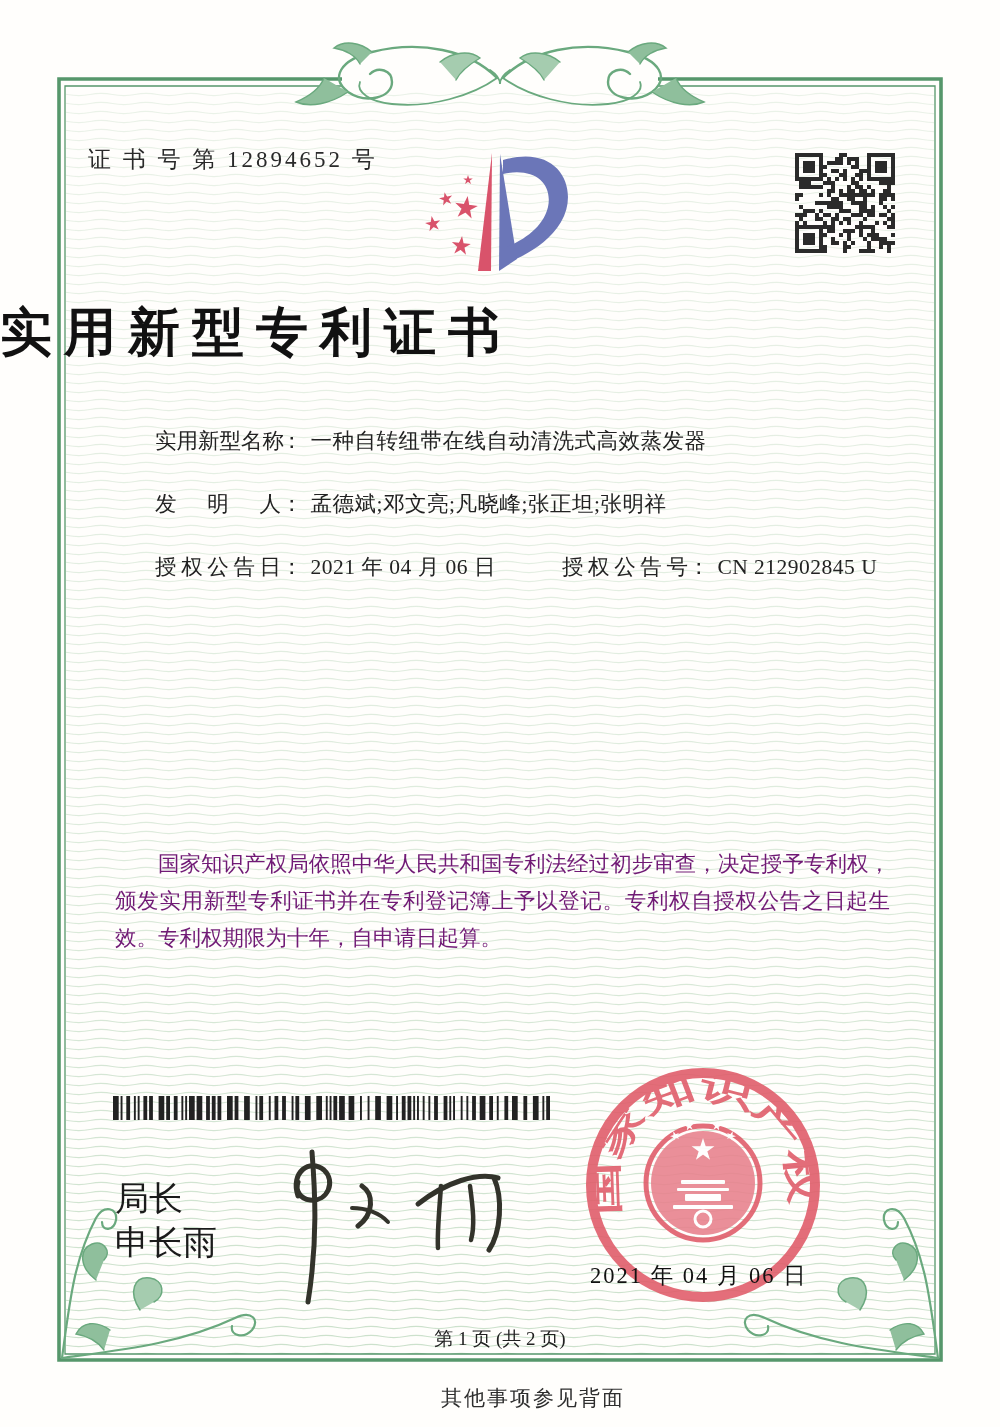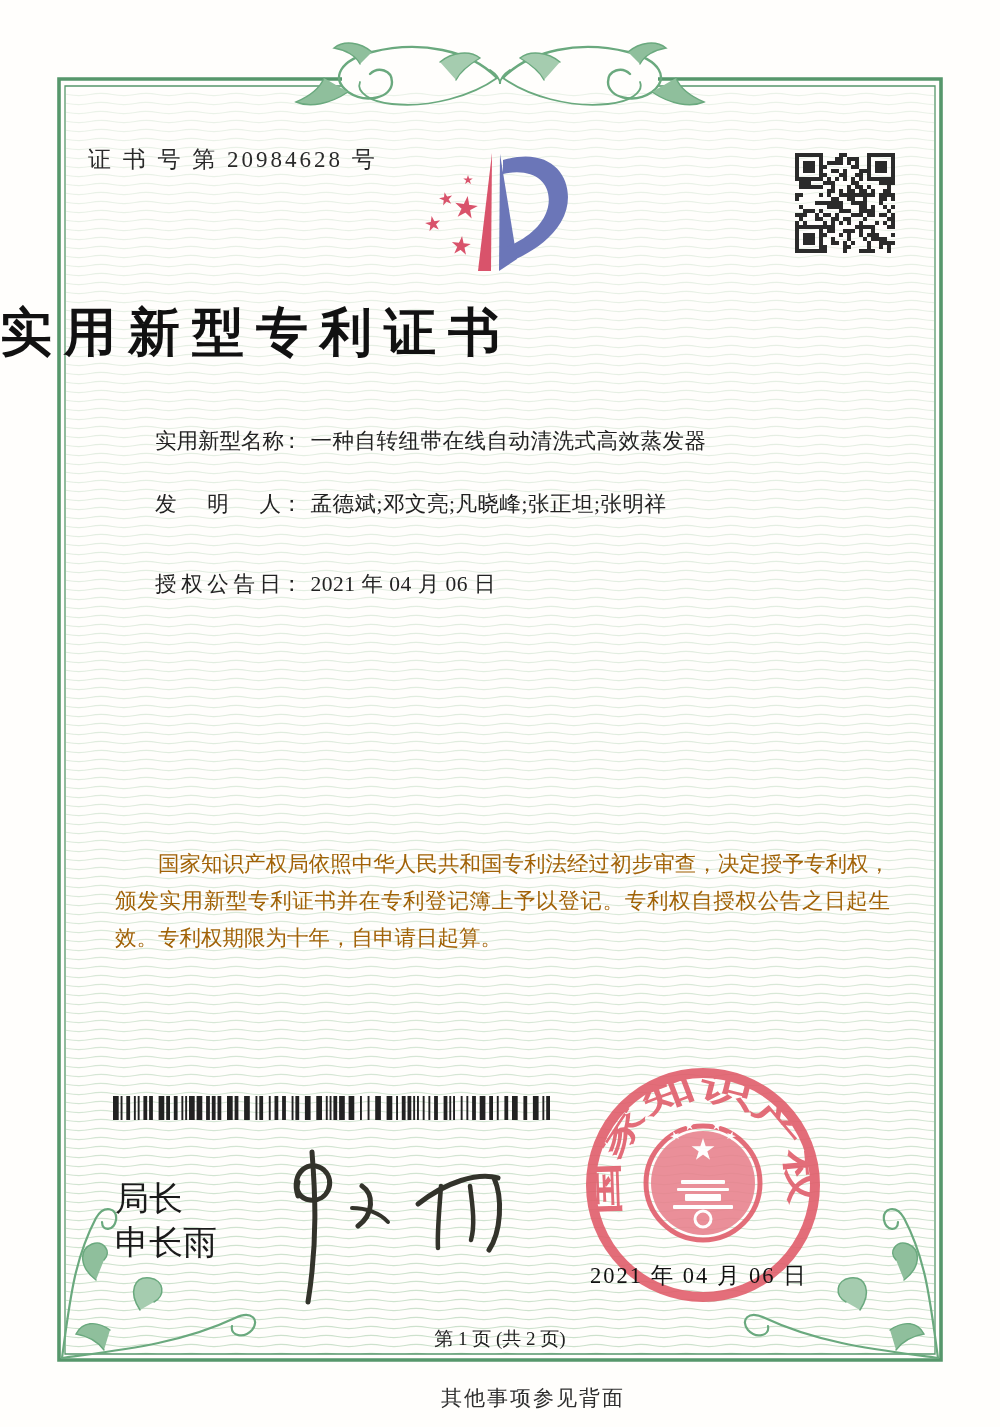--- a/index.html
+++ b/index.html
@@ -12,24 +12,24 @@
   svg{display:block;}
   
   .cert-no{left:88px;top:144px;font-size:23px;letter-spacing:3px;color:#2a2a2a;}
   .doc-title{left:0;top:298px;width:100%;font-size:52px;font-weight:bold;
     letter-spacing:12px;color:#111;}
   .fields{left:115px;top:426px;width:775px;}
   .frow{position:relative;height:63px;font-size:21.5px;color:#222;white-space:nowrap;margin-left:40px;}
   .jlabel{display:inline-block;width:126px;text-align:justify;text-align-last:justify;vertical-align:top;}
   .colon{display:inline-block;}
   .fval{display:inline-block;margin-left:8px;letter-spacing:0.5px;}
-  .grant-row{display:flex;align-items:center;}
+  .grant-row{display:flex;}
   .grant-cell2{margin-left:66px;white-space:nowrap;}
   .paras{left:115px;top:846px;width:775px;font-size:21.5px;line-height:37px;
-    text-align:justify;color:#a16207;}
+    text-align:justify;color:#701a75;}
   .paras p{margin:0;text-indent:2em;}
   .officer{left:115px;top:1176px;font-family:"Liberation Sans","DejaVu Sans",sans-serif;
     font-size:34px;color:#1b1b1b;line-height:44px;}
   .seal-date{left:590px;top:1260px;font-size:22.5px;letter-spacing:2px;color:#111;z-index:6;}
   .page-info{left:0;top:1326px;width:100%;text-align:center;font-size:19px;color:#222;}
   .back-note{left:0;top:1384px;width:100%;text-align:center;font-size:21px;color:#2e2e2e;letter-spacing:2px;padding-left:33px;}
   .z5{z-index:5;}
 </style>
 </head>
 <body>
@@ -147,34 +147,37 @@
         <rect x="685" y="1194" width="36" height="7" rx="1"></rect>
         <rect x="673" y="1205" width="60" height="4" rx="1"></rect>
         <circle cx="703" cy="1219" r="8" fill="none" stroke="#ffffff" stroke-width="3"></circle>
       </g>
       <text font-size="33" font-weight="bold" fill="#e05a68" font-family="Liberation Serif, DejaVu Serif, serif">
         <textPath href="#sealArc" startOffset="0" textLength="372" lengthAdjust="spacingAndGlyphs">国家知识产权局</textPath>
       </text>
     </g>
   </svg>
 
-  <div class="abs cert-no">证 书 号 第 20984628 号</div>
+  <div class="abs cert-no">证 书 号 第 12894652 号</div>
 
   <div class="abs doc-title z5">实用新型专利证书</div>
 
   <div class="abs fields z5">
     <div class="frow">
       <span class="jlabel">实用新型名称</span><span class="colon">：</span><span class="fval">一种自转纽带在线自动清洗式高效蒸发器</span>
     </div>
     <div class="frow">
       <span class="jlabel">发明人</span><span class="colon">：</span><span class="fval">孟德斌;邓文亮;凡晓峰;张正坦;张明祥</span>
     </div>
     <div class="frow grant-row">
       <div>
         <span class="jlabel">授权公告日</span><span class="colon">：</span><span class="fval">2021 年 04 月 06 日</span>
+      </div>
+      <div class="grant-cell2">
+        <span class="jlabel">授权公告号</span><span class="colon">：</span><span class="fval">CN 212902845 U</span>
       </div>
     </div>
   </div>
 
   <div class="abs paras z5">
     <p>国家知识产权局依照中华人民共和国专利法经过初步审查，决定授予专利权，颁发实用新型专利证书并在专利登记簿上予以登记。专利权自授权公告之日起生效。专利权期限为十年，自申请日起算。</p>
   </div>
 
   <div class="abs officer z5">
     <div>局长</div>

